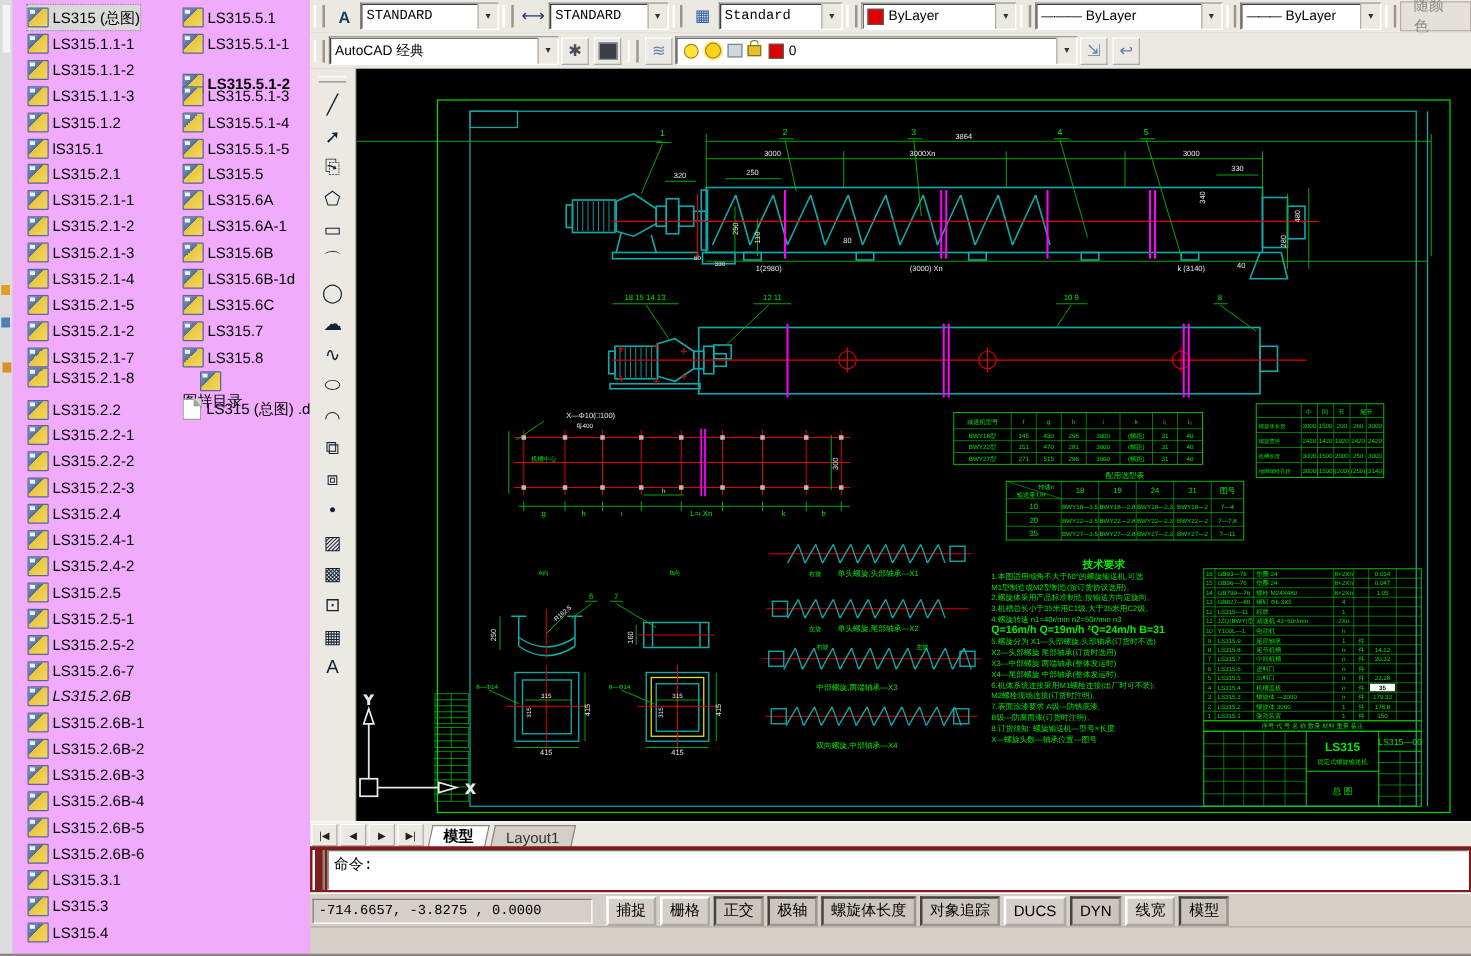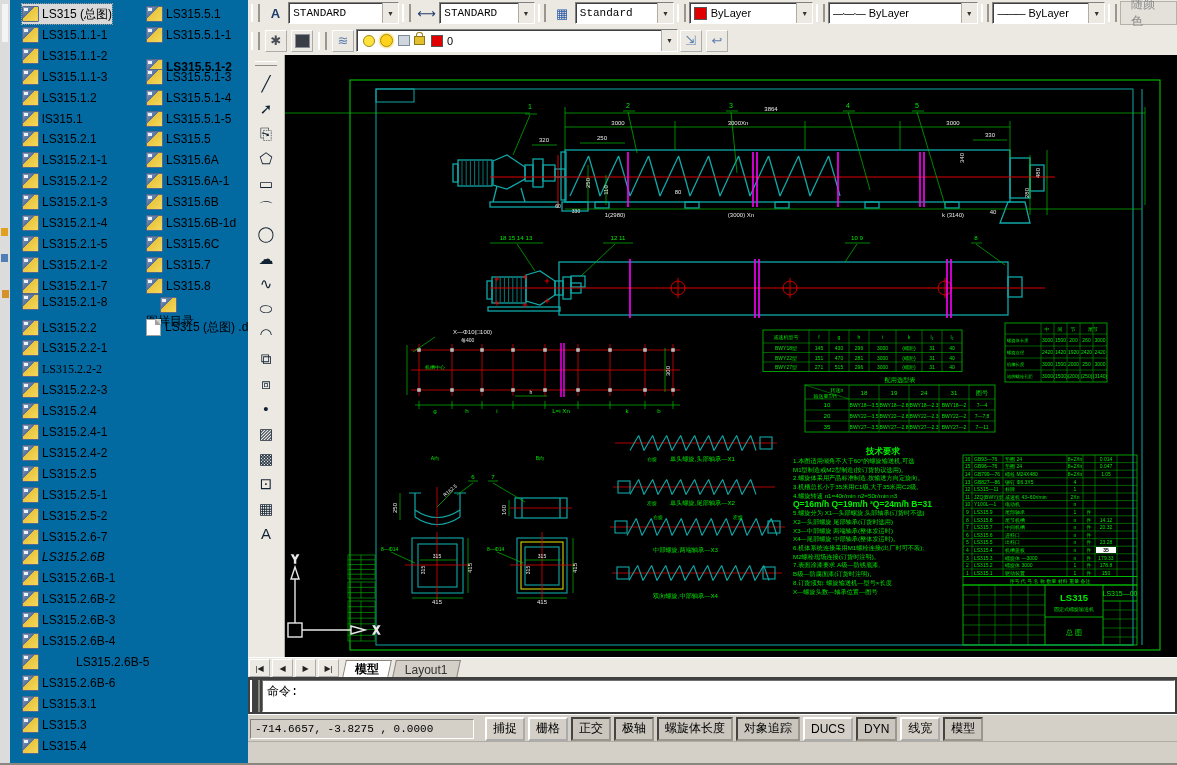--- a/index.html
+++ b/index.html
@@ -1,21 +1,21 @@
 <!DOCTYPE html>
 <html><head>
 <meta charset="utf-8">
 <style>
   html,body{margin:0;padding:0;background:#d4d0c8;font-family:"Liberation Sans","DejaVu Sans",sans-serif;}
   #stage{position:relative;width:1177px;height:765px;overflow:hidden;background:#d4d0c8;}
   
   #deskstrip{position:absolute;left:0;top:0;width:10px;height:765px;background:#dcdcdc;}
   #deskstrip .speck{position:absolute;width:7px;height:8px;}
   
-  #filepanel{position:absolute;left:10px;top:0;width:238px;height:765px;background:#0369a1;border-right:3px solid #be185d;overflow:hidden;}
+  #filepanel{position:absolute;left:10px;top:0;width:238px;height:765px;background:#f0abfc;border-right:3px solid #be185d;overflow:hidden;}
   .fcol{position:absolute;top:0;}
   #fcol1{left:12px;width:118px;}
   #fcol2{left:136px;width:100px;}
   .fitem{position:absolute;height:20px;display:flex;align-items:center;white-space:nowrap;font-size:12px;color:#000;cursor:default;}
   .fitem.sel{background:#d9d9d9;outline:1px dotted #9a9a9a;}
   .dwg-ico{flex:0 0 auto;width:15px;height:14px;margin-right:3px;border-radius:1px;border:1px solid #56688c;background:linear-gradient(135deg,#8ba3c4 0%,#4f6f9d 40%,#eac63e 40%,#f4d85e 100%);position:relative;}
   .dwg-ico::after{content:"";position:absolute;left:1px;top:1px;width:4px;height:3px;background:#eef3fa;}
   .doc-ico{flex:0 0 auto;width:13px;height:15px;margin-right:4px;background:#fff;border:1px solid #a0a0a0;position:relative;}
   .doc-ico::after{content:"";position:absolute;right:-1px;top:-1px;border:3px solid #d4d0c8;border-left-color:#a0a0a0;border-bottom-color:#a0a0a0;}
   
@@ -52,21 +52,21 @@
   .tg7{fill:#00e800;font-size:7px;}
   .tgb{fill:#00f000;font-size:8.5px;font-weight:bold;}
   .tgt{fill:#00e800;font-size:9.5px;font-weight:bold;}
   
   #tabbar{position:absolute;left:0;top:657px;width:929px;height:20px;background:#ece9e2;display:flex;align-items:flex-end;border-top:1px solid #fff;}
   .navbtn{width:19px;height:16px;margin:0 1px 1px 1px;background:#ece9e2;border:1px outset #fff;font-size:8px;display:flex;align-items:center;justify-content:center;color:#222;}
   .tab{height:17px;padding:0 10px;display:flex;align-items:center;font-size:12px;border:1px solid #8a8680;border-bottom:none;background:#d4d0c8;color:#333;transform:skewX(-12deg);margin-left:4px;}
   .tab>span{transform:skewX(12deg);}
   .tab.active{background:#fff;font-weight:bold;color:#000;}
   
-  #cmdarea{position:absolute;left:0;top:677px;width:929px;height:37px;background:#404040;display:flex;align-items:stretch;padding:3px 2px 2px 2px;box-sizing:border-box;}
+  #cmdarea{position:absolute;left:0;top:677px;width:929px;height:37px;background:#7f1d1d;display:flex;align-items:stretch;padding:3px 2px 2px 2px;box-sizing:border-box;}
   #cmdgrip{width:6px;border-left:2px solid #fff;border-right:2px solid #8a8680;margin-right:2px;}
   #cmdbox{flex:1;background:#fff;border:1px solid;border-color:#707070 #fff #fff #707070;font-family:"Liberation Mono","DejaVu Sans Mono",monospace;font-size:12px;padding:2px 4px;color:#000;}
   
   #statusbar{position:absolute;left:0;top:714px;width:929px;height:27px;background:#d4d0c8;display:flex;align-items:center;border-top:1px solid #fff;}
   #coords{width:218px;height:18px;margin-left:2px;border:1px solid;border-color:#808080 #fff #fff #808080;font-family:"Liberation Mono","DejaVu Sans Mono",monospace;font-size:11px;display:flex;align-items:center;padding-left:4px;color:#000;background:#d4d0c8;}
   .stgap{width:8px;}
   .toggle{height:20px;padding:0 6px;margin-left:3px;display:flex;align-items:center;font-size:12px;color:#000;border:2px outset #fff;background:#d4d0c8;white-space:nowrap;}
   .toggle.pressed{border:2px inset #9a968e;background:#cac6be;}
   #bottomstrip{position:absolute;left:0;top:741px;width:929px;height:24px;background:#d4d0c8;border-top:1px solid #b0aca4;}
   #winedge{position:absolute;left:0;top:763px;width:1177px;height:2px;background:#8a8680;}
@@ -146,21 +146,21 @@
           <span>LS315.2.1-8</span>
         </div>
         <div class="fitem" style="top: 317.5px;">
           <span class="dwg-ico"></span>
           <span>LS315.2.2</span>
         </div>
         <div class="fitem" style="top: 338.4px;">
           <span class="dwg-ico"></span>
           <span>LS315.2.2-1</span>
         </div>
-        <div class="fitem" style="top: 359.3px; font-family: Liberation Serif, serif;">
+        <div class="fitem" style="top: 359.3px;">
           <span class="dwg-ico"></span>
           <span>LS315.2.2-2</span>
         </div>
         <div class="fitem" style="top: 380.2px;">
           <span class="dwg-ico"></span>
           <span>LS315.2.2-3</span>
         </div>
         <div class="fitem" style="top: 401.1px;">
           <span class="dwg-ico"></span>
           <span>LS315.2.4</span>
@@ -202,21 +202,21 @@
           <span>LS315.2.6B-2</span>
         </div>
         <div class="fitem" style="top: 610.1px;">
           <span class="dwg-ico"></span>
           <span>LS315.2.6B-3</span>
         </div>
         <div class="fitem" style="top: 631px;">
           <span class="dwg-ico"></span>
           <span>LS315.2.6B-4</span>
         </div>
-        <div class="fitem" style="top: 651.9px; gap: 34px;">
+        <div class="fitem" style="top: 651.9px;">
           <span class="dwg-ico"></span>
           <span>LS315.2.6B-5</span>
         </div>
         <div class="fitem" style="top: 672.8px;">
           <span class="dwg-ico"></span>
           <span>LS315.2.6B-6</span>
         </div>
         <div class="fitem" style="top: 693.7px;">
           <span class="dwg-ico"></span>
           <span>LS315.3.1</span>
@@ -336,20 +336,24 @@
         <span class="ltglyph">———</span>
         <span class="valz">ByLayer</span>
           <span class="arw">▼</span>
       </div>
       <div class="grip"></div>
       <div class="graybtn">随颜色</div>
     </div>
 
     <div id="tb2" class="tbrow">
       <div class="grip"></div>
+      <div class="cmb" style="width:178px;height:21px;">
+        <span class="valz">AutoCAD 经典</span>
+          <span class="arw">▼</span>
+      </div>
       <div class="tbico tbbtn" style="color:#4a4f57;">✱</div>
       <div class="tbico tbbtn">
           <span style="display:block;width:13px;height:12px;background:#3a3f47;border:1px solid #8a8f97;"></span>
         </div>
       <div class="grip"></div>
       <div class="tbico tbbtn" style="color:#5a7fae;">≋</div>
       <div class="cmb" style="width:316px;height:21px;">
         <span class="bulb"></span>
         <span class="sun"></span>
         <span class="xfer"></span>

